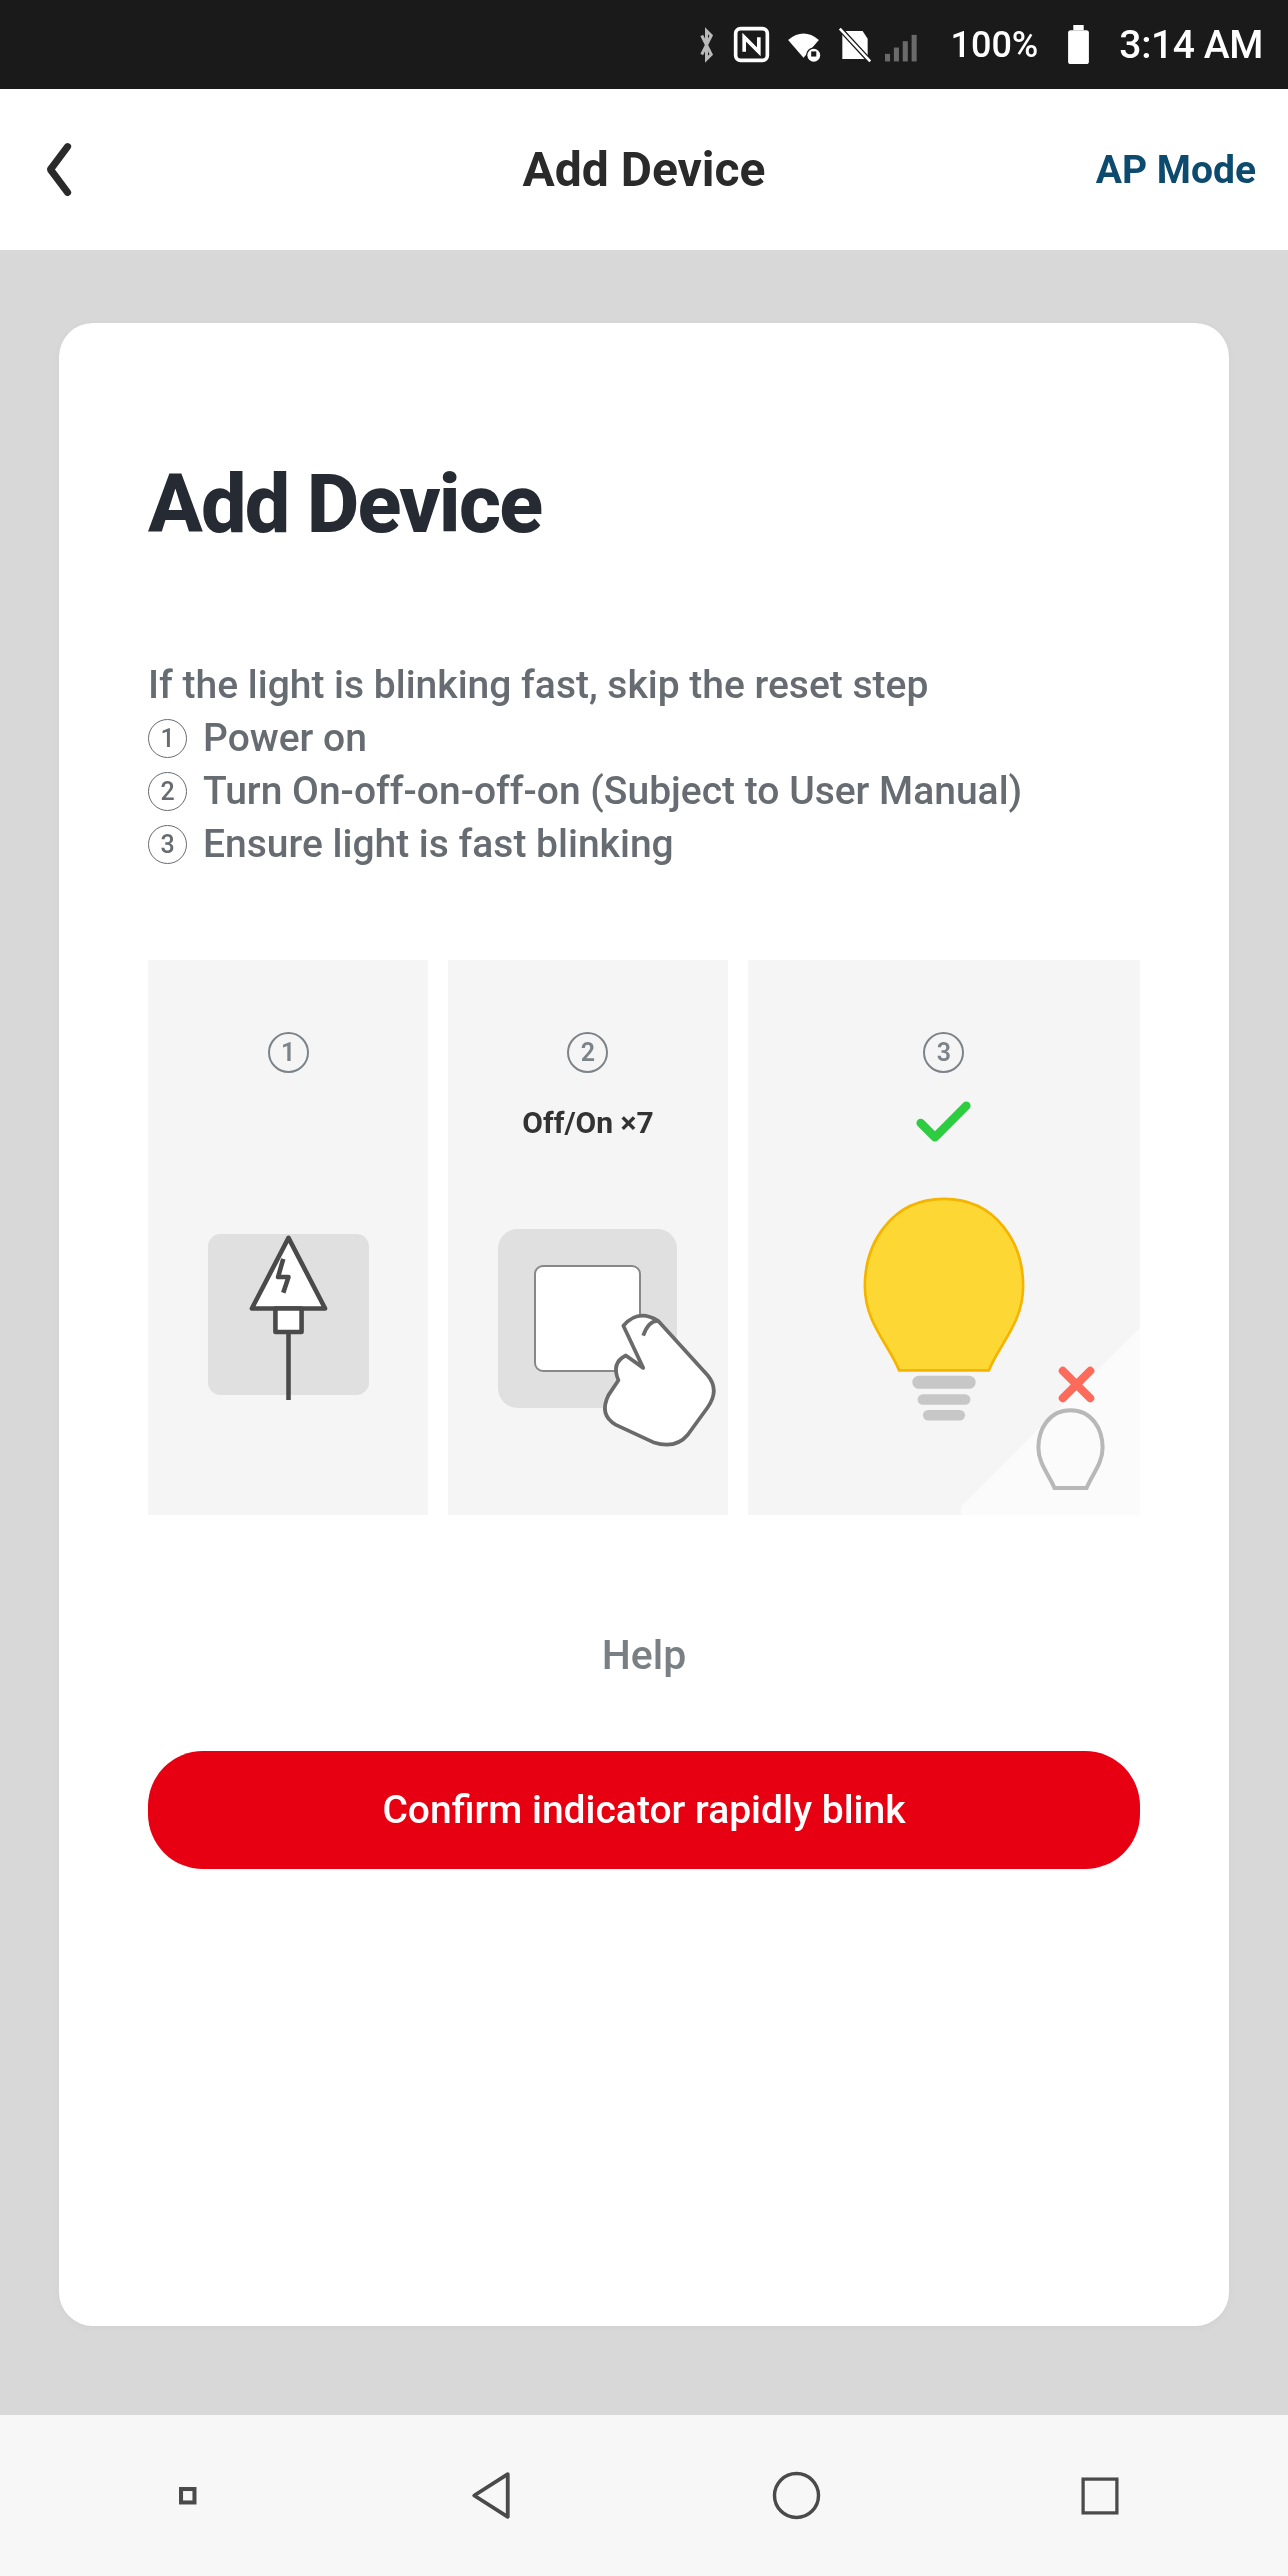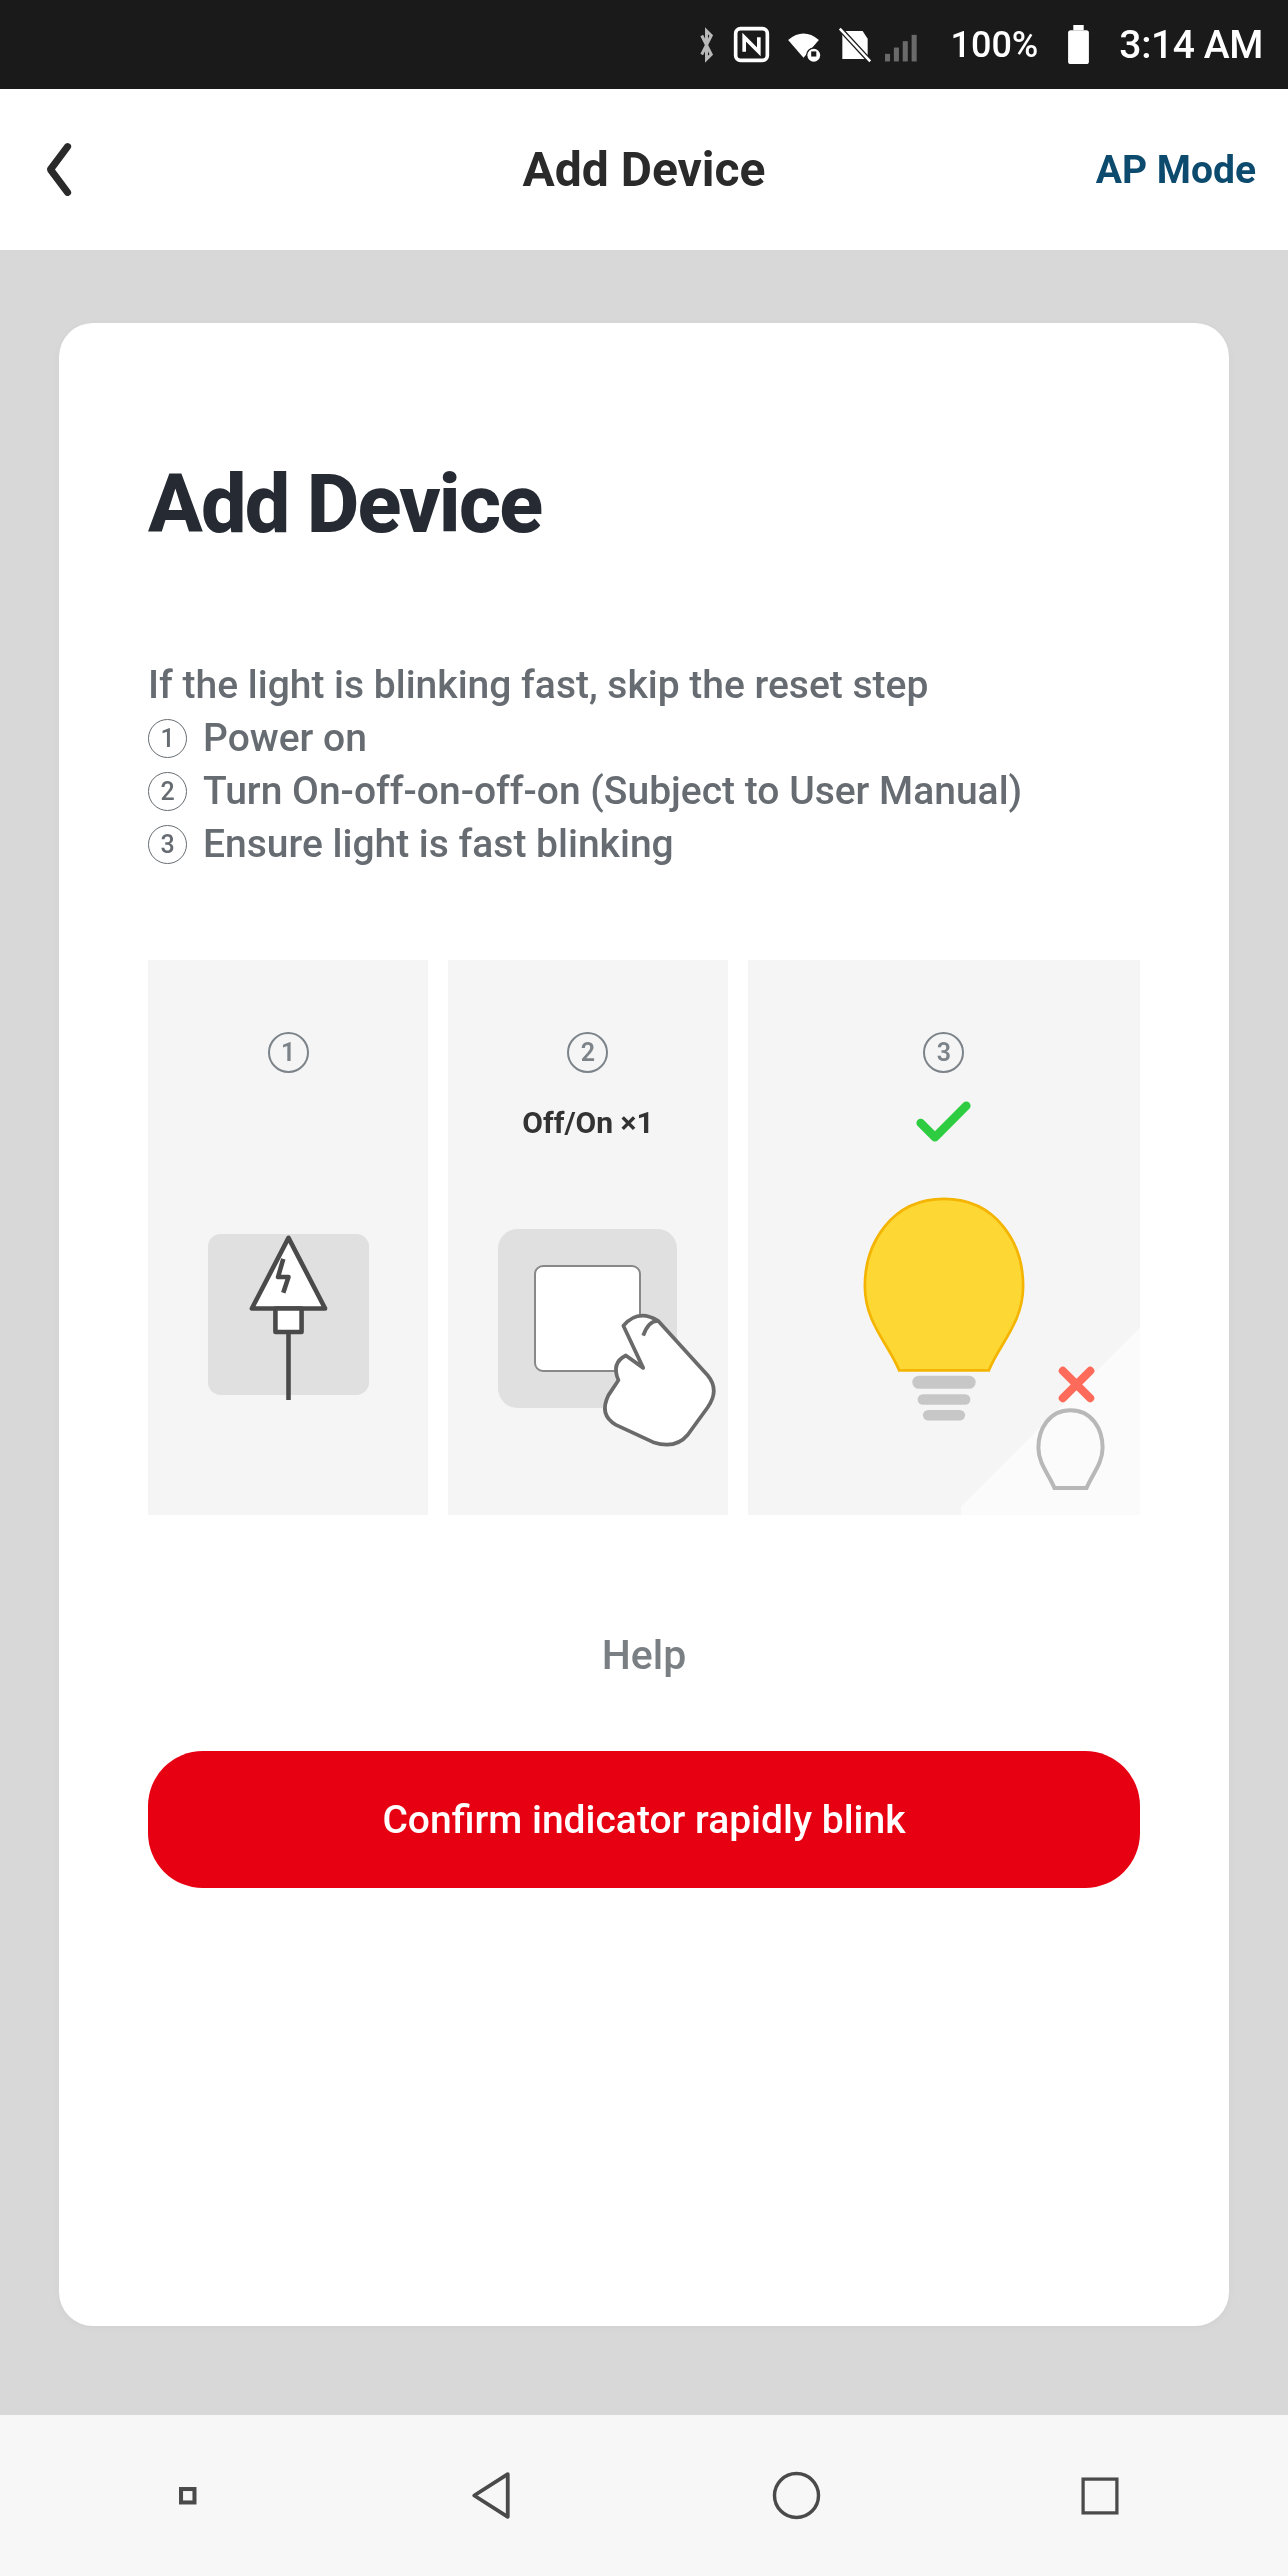--- a/index.html
+++ b/index.html
@@ -160,21 +160,21 @@
     .help-link {
       text-align: center;
       font-size: 41px;
       color: #7a7f84;
       margin-top: 116px;
       font-weight: 500;
     }
     
     .confirm-btn {
       margin-top: 72px;
-      height: 137px;
+      height: 118px;
       background: #e60012;
       border-radius: 55px;
       display: flex; align-items: center; justify-content: center;
       color: white;
       font-size: 39px;
       font-weight: 500;
     }
     
     
     .nav-bar {
@@ -267,21 +267,21 @@
             <path d="M40 6 L12 60 H68 Z" fill="white"></path>
             <path d="M36 22 L32 36 H40 L36 48"></path>
             <rect x="30" y="60" width="20" height="18" fill="white"></rect>
             <line x1="40" y1="78" x2="40" y2="130"></line>
           </svg>
         </div>
       </div>
 
       <div class="panel">
         <div class="circle-badge">2</div>
-        <div class="sub">Off/On ×1</div>
+        <div class="sub">Off/On ×7</div>
         <div class="switch-wrap">
           <div class="switch-inner"></div>
           <svg class="hand" width="152" height="161" viewBox="0 0 120 130" fill="white" stroke="#6a6a6a" stroke-width="3" stroke-linejoin="round">
             <path d="M28 20 Q40 6 56 16 L96 60 Q106 72 96 86 L80 108 Q70 120 52 114 L22 100 Q8 92 16 76 L24 64 Q18 50 30 44 L44 54 L28 20 Z"></path>
             <path d="M56 16 Q48 16 44 28" fill="none"></path>
           </svg>
         </div>
       </div>
 
       <div class="panel">

